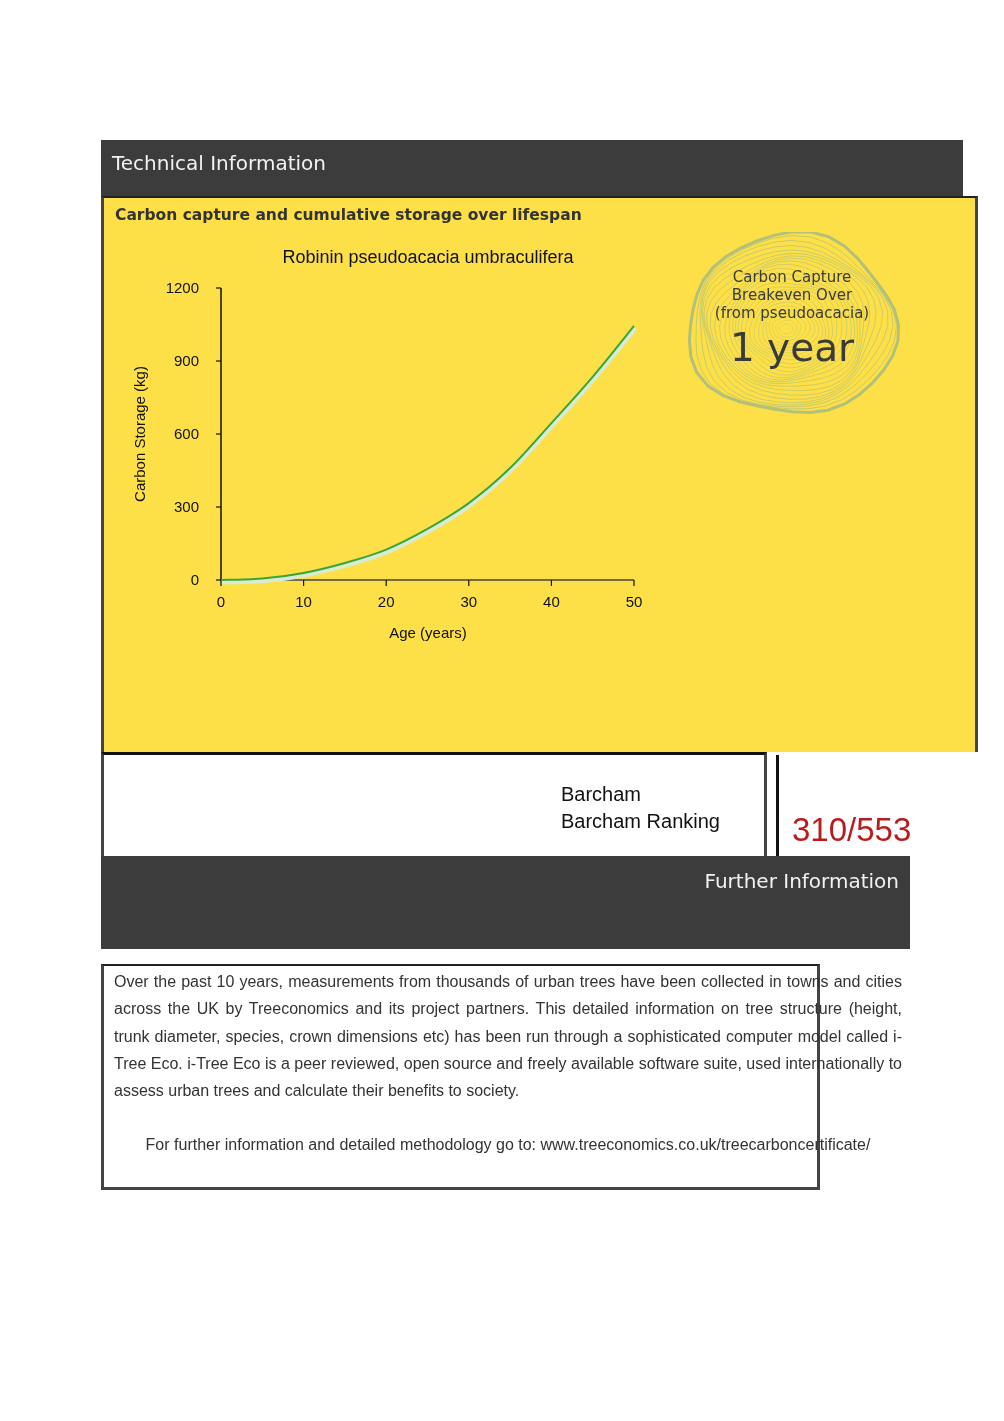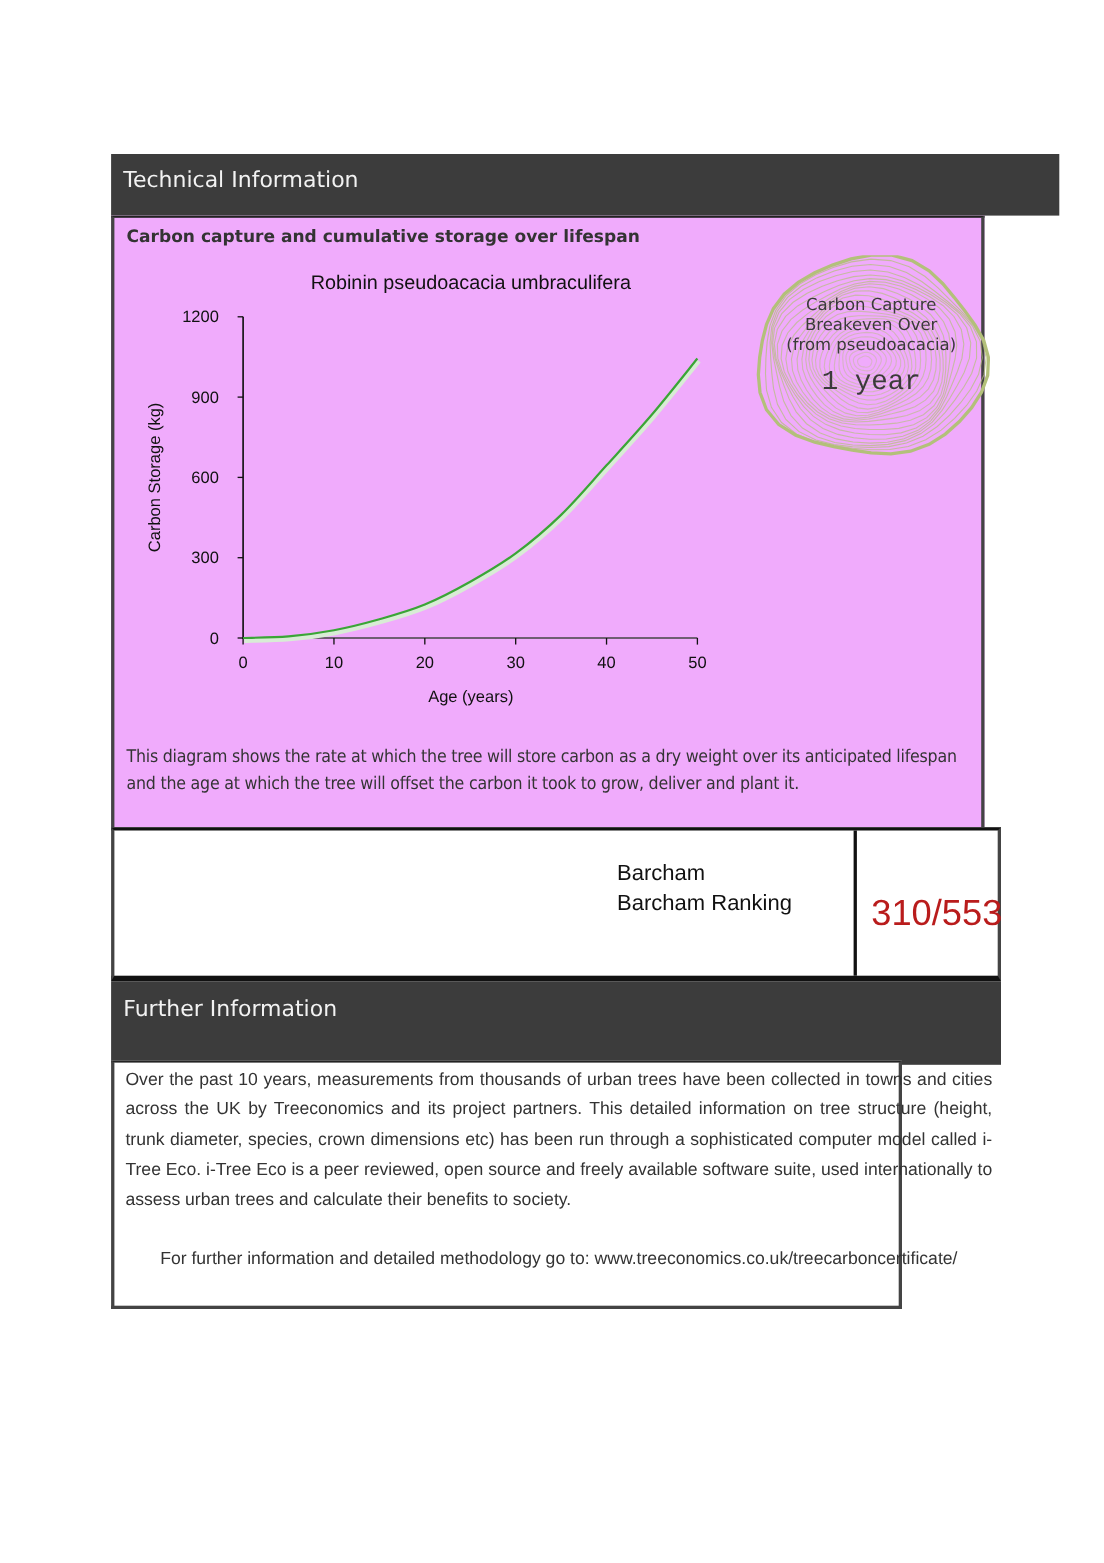--- a/index.html
+++ b/index.html
@@ -1,50 +1,49 @@
 <!DOCTYPE html>
 <html><head>
 <meta charset="utf-8">
 <style>
   html, body { margin:0; padding:0; background:#ffffff; }
   body { width:1004px; height:1421px; position:relative; font-family:"DejaVu Sans", sans-serif; color:#333; }
   .hdr { background:#3c3c3c; color:#f2f2f2; font-size:20px; padding:0 11px; box-sizing:border-box; }
   .hdr1 { position:absolute; left:101px; top:140px; width:862px; height:56px; line-height:46px; }
-  .box1 { position:absolute; left:101px; top:196px; width:794px; height:556px; box-sizing:border-box;
-          border-left:3px solid #444; border-right:3px solid #444; border-top:2px solid #222; background:#f0abfc; }
+  .box1 { position:absolute; left:101px; top:196px; width:877px; height:556px; box-sizing:border-box;
+          border-left:3px solid #444; border-right:3px solid #444; border-top:2px solid #222; background:#fde047; }
   .subtitle { position:absolute; left:11px; top:8px; font-size:15.5px; font-weight:bold; color:#333; }
   .desc { position:absolute; left:11px; top:478px; width:760px; font-size:16px; line-height:24px; color:#333;
           font-family:"DejaVu Sans Condensed","DejaVu Sans", sans-serif; letter-spacing:-0.2px; }
-  .rankrow { position:absolute; left:101px; top:752px; width:809px; height:140px; box-sizing:border-box;
+  .rankrow { position:absolute; left:101px; top:752px; width:666px; height:140px; box-sizing:border-box;
              border-top:3px solid #111; border-bottom:5px solid #111; border-left:3px solid #444; border-right:3px solid #444; background:#fff; }
   .rankdiv { position:absolute; left:672px; top:0; width:3px; height:100%; background:#111; }
   .ranklabel { position:absolute; left:457px; top:26px; font-family:"Liberation Sans", sans-serif; font-size:20px; line-height:27px; color:#111; }
   .rankval { position:absolute; left:688px; top:56px; font-family:"Liberation Sans", sans-serif; font-size:33px; color:#b91c1c; }
-  .hdr2 { position:absolute; left:101px; top:892px; width:809px; height:76px; line-height:50px; }
+  .hdr2 { position:absolute; left:101px; top:856px; width:809px; height:93px; line-height:50px;text-align:right; }
   .box2 { position:absolute; left:101px; top:964px; width:719px; height:226px; box-sizing:border-box;
           border:3px solid #444; border-top:2px solid #222; background:#fff; }
   .furt { position:absolute; left:10px; top:2px; width:788px; font-family:"Liberation Sans", sans-serif; font-size:16px; line-height:27.3px; color:#333; text-align:justify; }
   .furt p { margin:0; }
   .furt .link { margin-top:27px; text-align:center; }
   .chart { position:absolute; left:0; top:0; }
   .badge { position:absolute; left:684px; top:232px; width:216px; height:186px; }
   .badge-text { position:absolute; left:684px; top:268px; width:216px; text-align:center; color:#3a3a3a; }
   .badge-lines { font-size:15px; line-height:18px; }
-  .badge-big { font-size:25px; line-height:44px; margin-top:4px;font-family:Liberation Mono, monospace; }
+  .badge-big { font-size:39px; line-height:44px; margin-top:4px; }
 </style>
 </head>
 <body>
 
 <div class="hdr hdr1">
   <span>Technical Information</span>
 </div>
 
 <div class="box1">
   <div class="subtitle">Carbon capture and cumulative storage over lifespan</div>
-  <div class="desc">This diagram shows the rate at which the tree will store carbon as a dry weight over its anticipated lifespan and the age at which the tree will offset the carbon it took to grow, deliver and plant it.</div>
 </div>
 
 <svg class="chart" width="1004" height="700">
   <text id="ctitle" x="428" y="263" text-anchor="middle" font-family="Liberation Sans, sans-serif" font-size="18" fill="#111">Robinin pseudoacacia umbraculifera</text>
 
   <line x1="221" y1="288" x2="221" y2="581" stroke="#111" stroke-width="1.5"></line>
   <line x1="221" y1="580" x2="634" y2="580" stroke="#444" stroke-width="1.5"></line>
   <g id="yticks" font-family="Liberation Sans, sans-serif" font-size="15" fill="#111">
       <line x1="216" x2="221" y1="580" y2="580" stroke="#111" stroke-width="1.2"></line>
       <text x="199" y="585" text-anchor="end">0</text>

